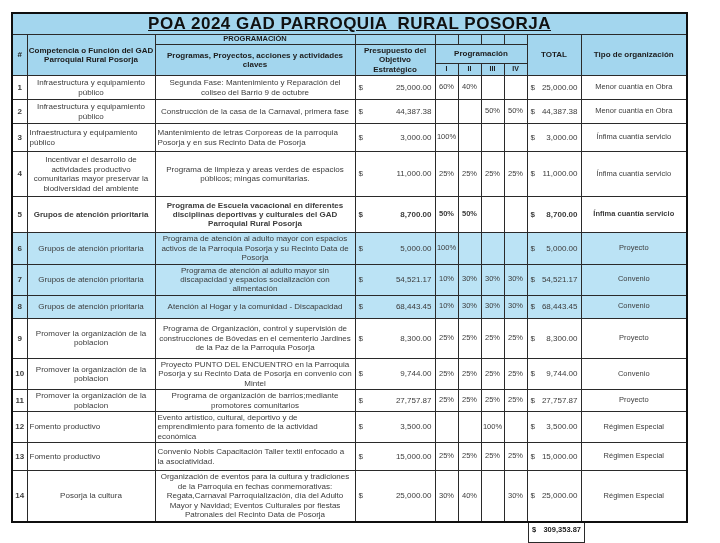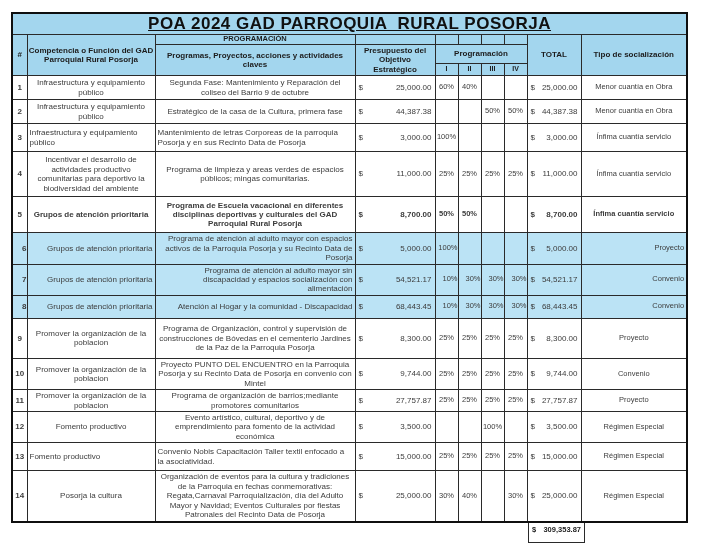--- a/index.html
+++ b/index.html
@@ -24,40 +24,40 @@
     text-decoration:underline;letter-spacing:.5px;white-space:pre;padding:0 2px;
   }
   
   thead td{background:var(--hdr-blue);font-weight:bold;color:#1c1c1c;}
   .hr1 td{height:9px;font-size:7.5px;padding:0 1px;}
   .hr2 td{height:14px;font-size:8px;}
   .hr3 td{height:9px;font-size:7px;padding:0;}
   td.hdr-big{font-size:8px;}
   
   tbody td{background:#ffffff;}
-  tbody tr.blue td{background:var(--row-blue);text-align:right;}
+  tbody tr.blue td{background:var(--row-blue);}
   td.numcell{font-weight:bold;font-size:8px;padding:0;}
   td.pct{font-size:7.5px;padding:0;}
   .money{display:flex;justify-content:space-between;align-items:center;padding:0 3px;}
   td.pres,td.tot{padding:0;}
   td.left{text-align:left;}
   td.tipocell{font-size:7.5px;margin-top:36px;}
   
   tbody tr:nth-child(1) td{height:24px;}
   tbody tr:nth-child(2) td{height:24px;}
   tbody tr:nth-child(3) td{height:28px;}
   tbody tr:nth-child(4) td{height:45px;}
   tbody tr:nth-child(5) td{height:36px;font-weight:bold;}
   tbody tr:nth-child(6) td{height:30px;}
   tbody tr:nth-child(7) td{height:31px;}
   tbody tr:nth-child(8) td{height:23px;}
   tbody tr:nth-child(9) td{height:40px;}
   tbody tr:nth-child(10) td{height:31px;}
   tbody tr:nth-child(11) td{height:18px;}
-  tbody tr:nth-child(12) td{height:30px;text-align:center;}
+  tbody tr:nth-child(12) td{height:30px;}
   tbody tr:nth-child(13) td{height:28px;}
   tbody tr:nth-child(14) td{height:49px;}
   
   .grand-total{
     margin-left:517px;width:57px;border:1px solid var(--border);border-top:none;
     display:flex;justify-content:space-between;align-items:flex-start;
     font-size:7.5px;font-weight:bold;padding:2px 3px 8px 3px;color:#1c1c1c;background:#fff;
   }
 </style>
 </head>
@@ -84,21 +84,21 @@
       <tr class="hr1">
         <td rowspan="3" class="hdr-big">#</td>
         <td rowspan="3" class="hdr-big">Competencia o Función del GAD Parroquial Rural Posorja</td>
         <td>PROGRAMACIÓN</td>
         <td></td>
         <td></td>
         <td></td>
         <td></td>
         <td></td>
         <td rowspan="3" class="hdr-big">TOTAL</td>
-        <td rowspan="3" class="hdr-big">Tipo de socialización</td>
+        <td rowspan="3" class="hdr-big">Tipo de organización</td>
       </tr>
       <tr class="hr2">
         <td rowspan="2">Programas, Proyectos, acciones y actividades claves</td>
         <td rowspan="2">Presupuesto del Objetivo Estratégico</td>
         <td colspan="4">Programación</td>
       </tr>
       <tr class="hr3">
         <td>I</td>
         <td>II</td>
         <td>III</td>
@@ -124,21 +124,21 @@
       <div class="money">
         <span>$</span>
         <span>25,000.00</span>
       </div>
     </td>
     <td class="tipocell">Menor cuantía en Obra</td>
   </tr>
         <tr>
     <td class="numcell">2</td>
     <td class="compcell">Infraestructura y equipamiento público</td>
-    <td class="progcell">Estratégico de la casa de la Cultura, primera fase</td>
+    <td class="progcell">Construcción de la casa de la Carnaval, primera fase</td>
     <td class="pres">
       <div class="money">
         <span>$</span>
         <span>44,387.38</span>
       </div>
     </td>
     <td class="pct"></td>
     <td class="pct"></td>
     <td class="pct">50%</td>
     <td class="pct">50%</td>
@@ -167,21 +167,21 @@
     <td class="tot">
       <div class="money">
         <span>$</span>
         <span>3,000.00</span>
       </div>
     </td>
     <td class="tipocell">Ínfima cuantía servicio</td>
   </tr>
         <tr>
     <td class="numcell">4</td>
-    <td class="compcell">Incentivar el desarrollo de actividades productivo comunitarias para deportivo la biodiversidad del ambiente</td>
+    <td class="compcell">Incentivar el desarrollo de actividades productivo comunitarias mayor preservar la biodiversidad del ambiente</td>
     <td class="progcell">Programa de limpieza y areas verdes de espacios públicos; mingas comunitarias.</td>
     <td class="pres">
       <div class="money">
         <span>$</span>
         <span>11,000.00</span>
       </div>
     </td>
     <td class="pct">25%</td>
     <td class="pct">25%</td>
     <td class="pct">25%</td>

